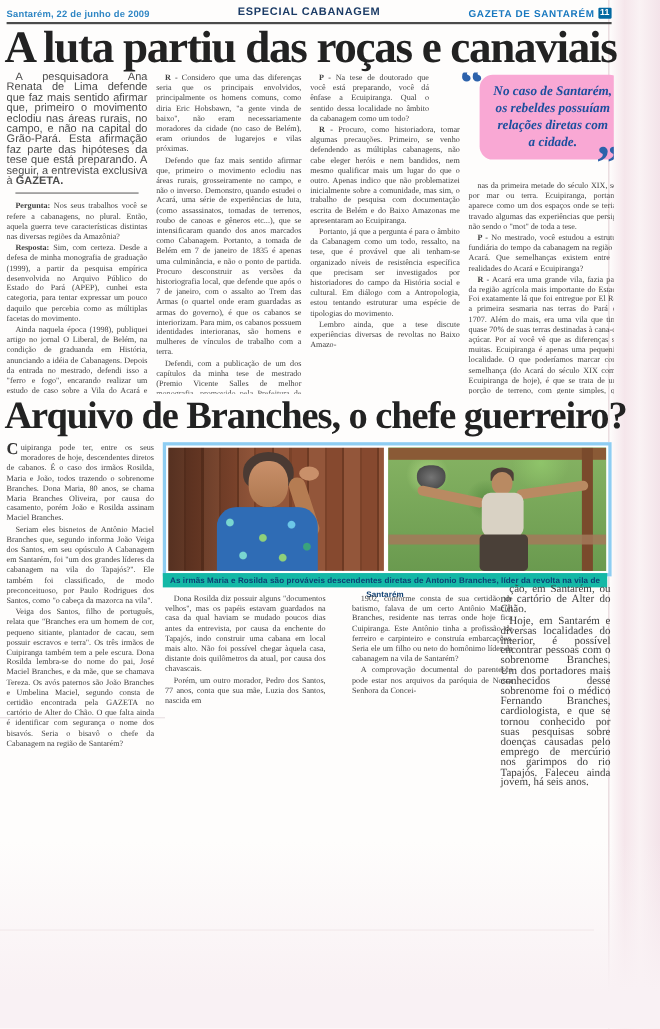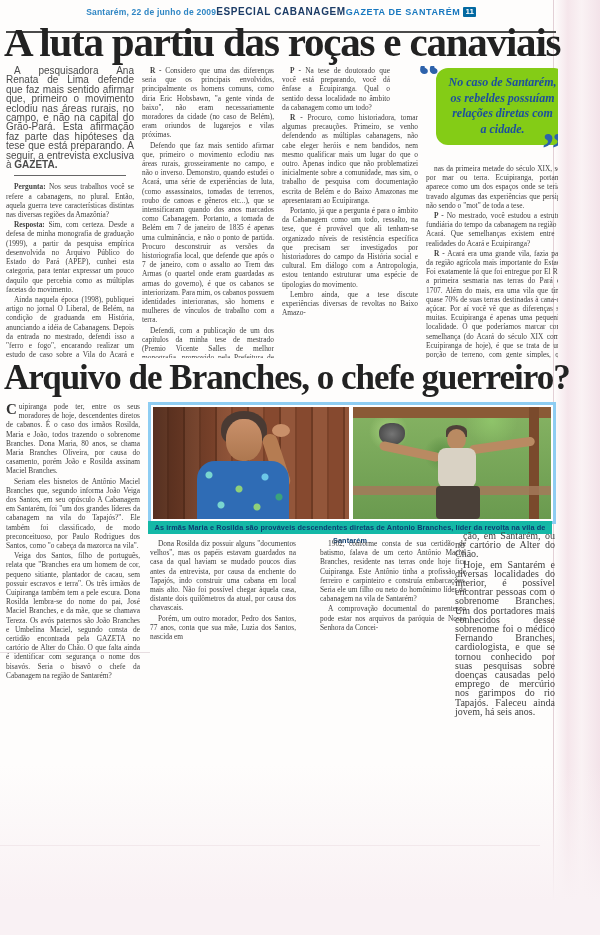--- a/index.html
+++ b/index.html
@@ -19,24 +19,24 @@
   .scan-bottom{
     position:absolute;left:0;right:0;bottom:0;height:170px;
     background:linear-gradient(180deg, rgba(250,243,246,0), #f9f1f4 80%);
   }
   .scan-line1{position:absolute;left:0;top:652px;width:150px;height:1px;background:rgba(205,185,192,.45);}
   .scan-line2{position:absolute;left:0;top:845px;width:540px;height:1px;background:rgba(225,205,212,.35);}
 
   
   .masthead{
     position:absolute;left:6px;top:4px;width:550px;height:15px;
-    display:flex;justify-content:center;align-items:center;
+    display:flex;justify-content:space-between;align-items:center;
     font-family:"Liberation Sans", sans-serif;
     border-bottom:2px solid #4b4b4b;
-    padding-bottom:12px;
+    padding-bottom:1px;
   }
   .m-date{color:#2f86c4;font-size:8.5px;font-weight:bold;letter-spacing:.2px;}
   .m-section{color:#1c3c66;font-size:10px;font-weight:bold;letter-spacing:.6px;}
   .m-paper{display:flex;align-items:center;gap:3px;}
   .m-paper-name{color:#1878bf;font-size:9px;font-weight:bold;letter-spacing:.6px;}
   .m-pagenum{background:#0369a1;color:#fff;font-size:8px;font-weight:bold;padding:0 2px;line-height:10px;border-radius:1px;}
 
   
   .headline1{
     position:absolute;left:4px;top:18px;width:560px;
@@ -66,21 +66,21 @@
   .intro-rule{border:0;border-top:1px solid #666;width:88%;margin:6px auto 6px auto;}
   .narrow{margin-right:28px;}
 
   
   .pullquote{position:relative;margin:0 0 4px 0;padding-top:2px;height:82px;}
   .pq-open{
     position:absolute;left:-8px;top:-10px;font-size:44px;line-height:40px;
     color:#2d62ab;font-weight:bold;font-family:"Liberation Serif", serif;
   }
   .pq-box{
-    margin-left:10px;background:#84cc16;border-radius:12px;
+    margin-left:10px;background:#f9a8d4;border-radius:12px;
     padding:7px 9px 8px 12px;
     font-style:italic;font-weight:bold;font-size:12px;line-height:15.5px;
     color:#1c4f9e;text-align:center;
   }
   .pq-close{
     position:absolute;right:2px;bottom:-14px;font-size:44px;line-height:30px;
     color:#2d62ab;font-weight:bold;font-family:"Liberation Serif", serif;
   }
   .a1-col4-text{margin-top:14px;}
 

